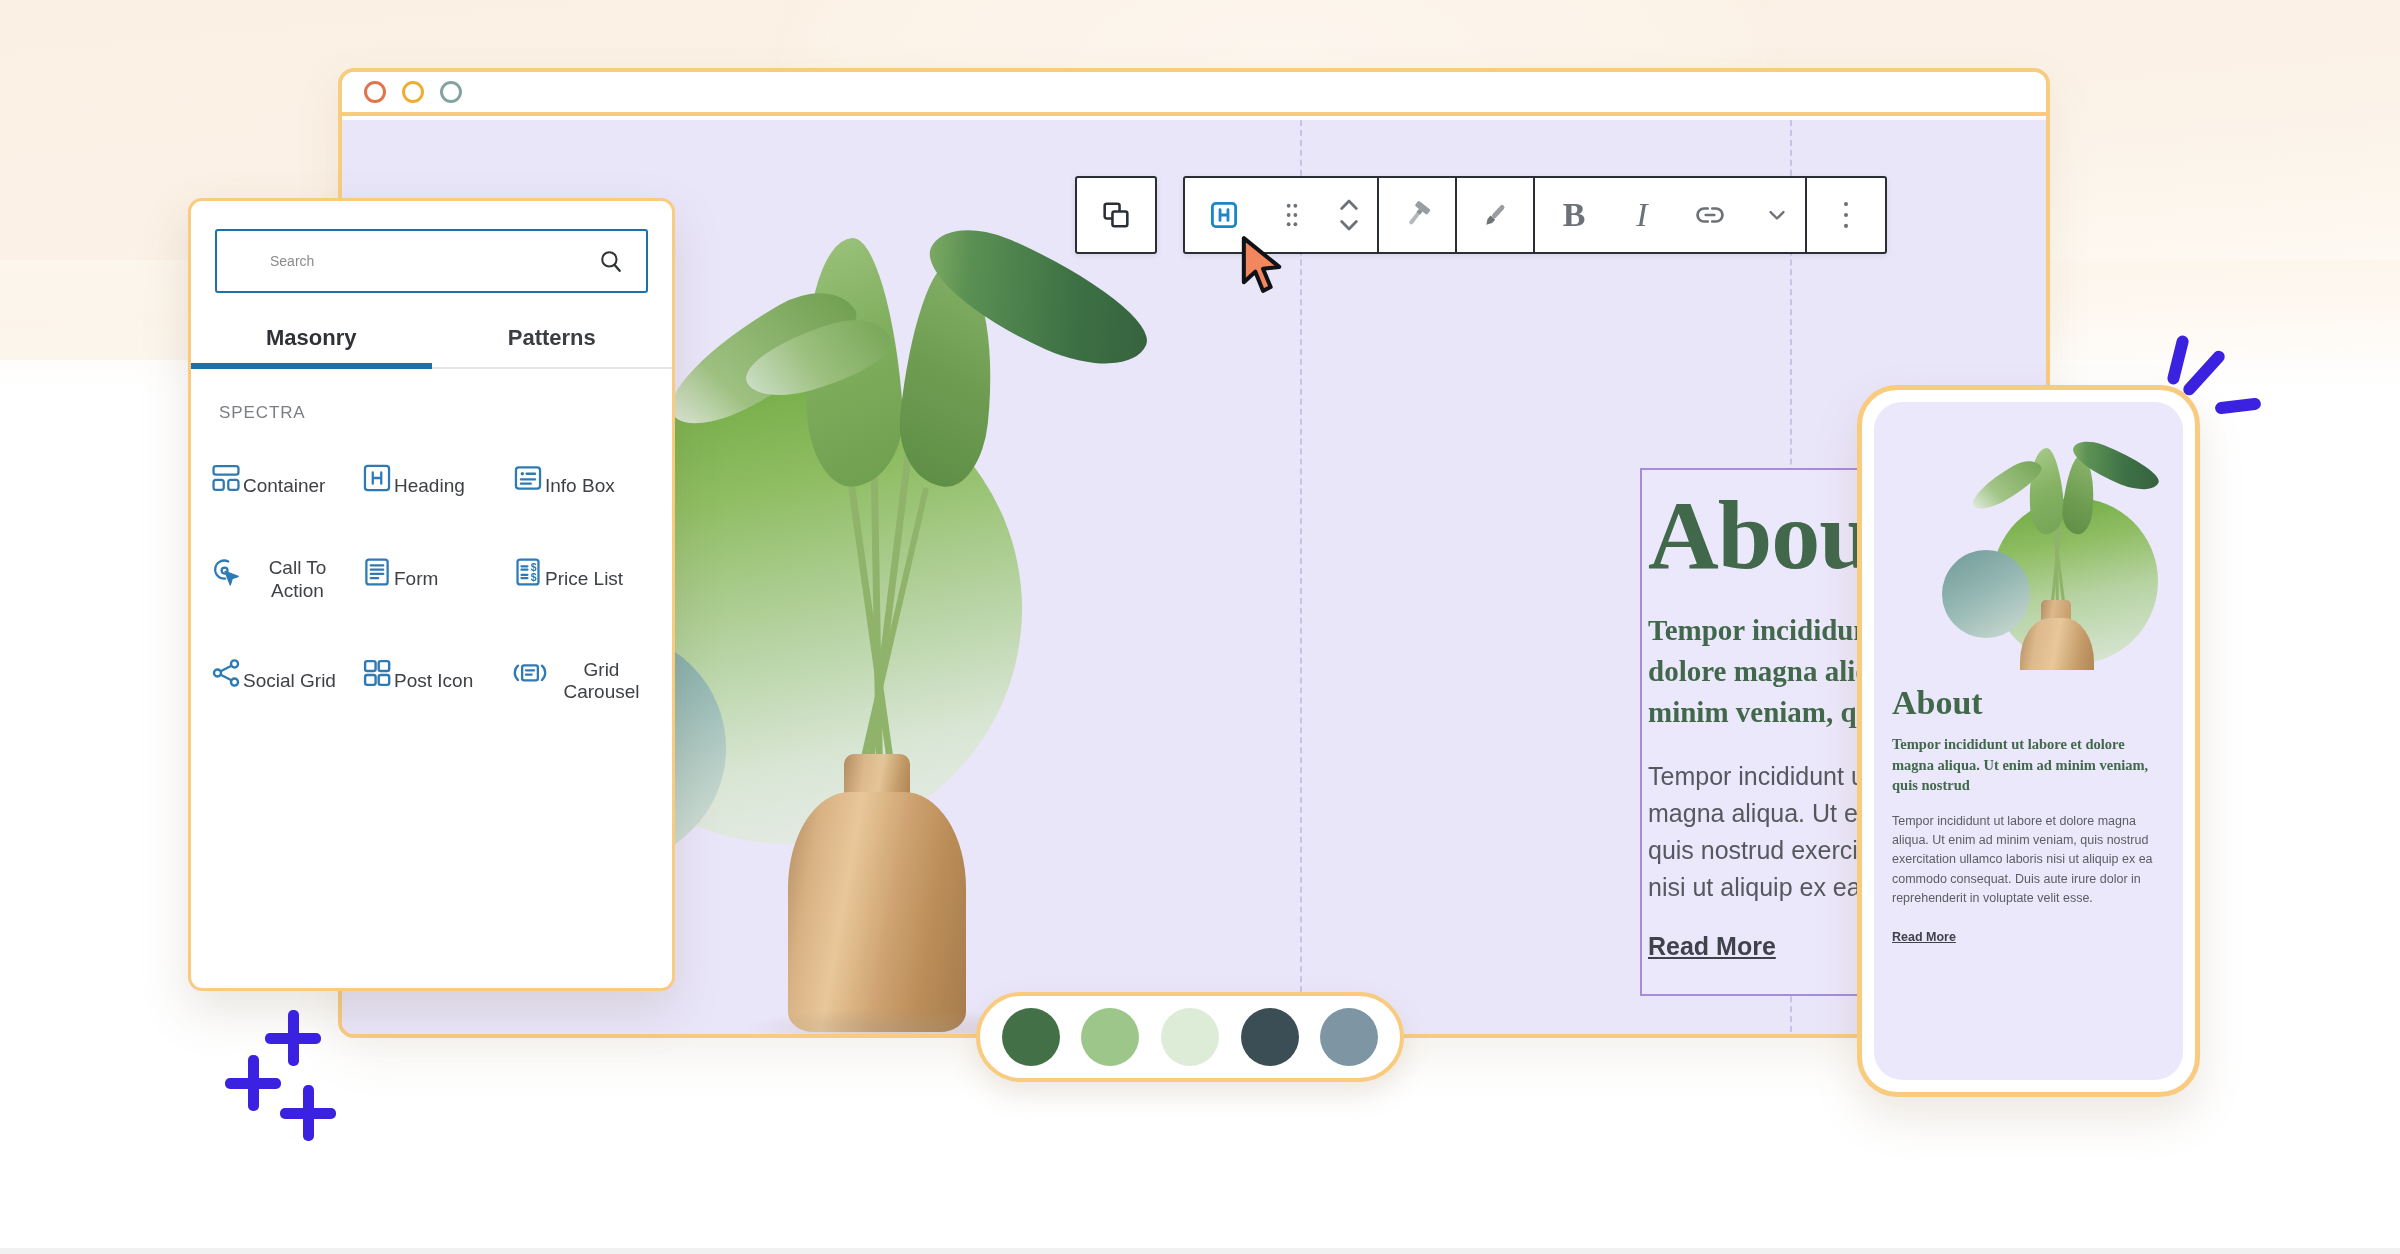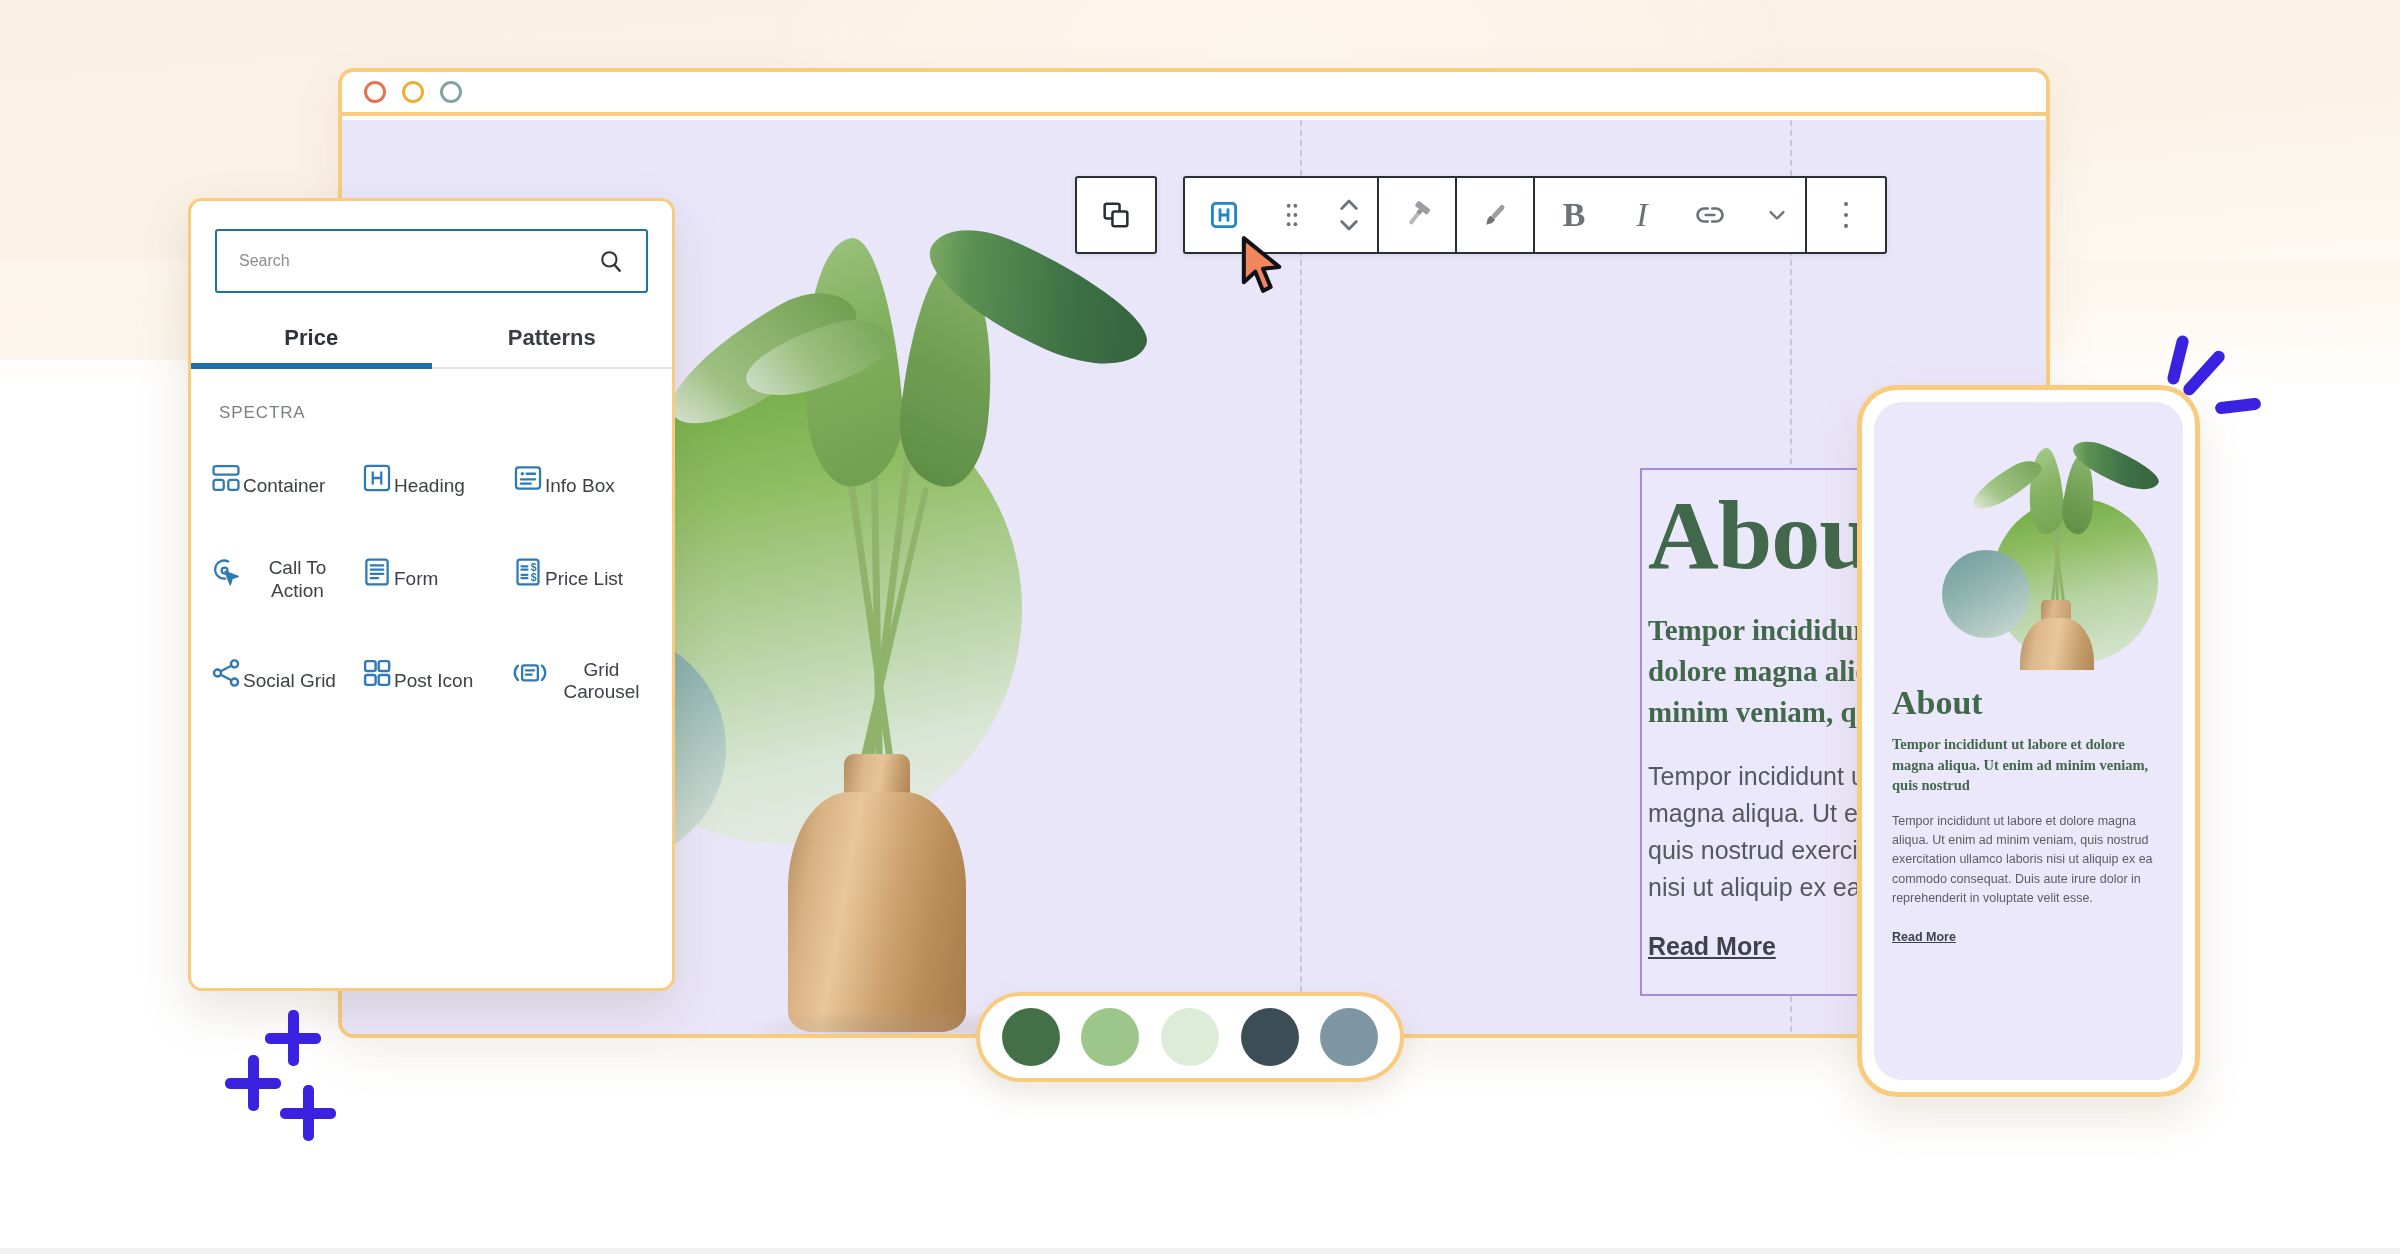--- a/index.html
+++ b/index.html
@@ -84,22 +84,22 @@
     position:absolute; left:188px; top:198px; width:487px; height:793px;
     background:#ffffff; border:3px solid #f8cb7f; border-radius:14px;
     box-shadow:0 20px 48px rgba(120,100,70,.17);
     overflow:hidden;
   }
   #searchBox{
     margin:28px 24px 0 24px; height:64px; border:2.5px solid #1d71a8; border-radius:3px;
     display:flex; align-items:center; padding:0 22px; background:#fff;
   }
   #searchBox input{
-    flex:1; border:0; outline:0; font-size:16px; color:#2b2b2b;
-    font-family:"Liberation Sans", sans-serif; background:transparent;
+    flex:1; border:0; outline:0; font-size:14px; color:#2b2b2b;
+    font-family:"Liberation Sans", sans-serif; background:transparent;margin-left:31px;
   }
   #searchBox input::placeholder{ color:#8b8b8b; }
   .searchIcon{ width:26px; height:26px; flex:none; }
 
   #tabs{ display:flex; margin-top:22px; border-bottom:2px solid #e5e5e5; }
   .tab{
     flex:1; text-align:center; padding:10px 0 16px; font-size:22px; font-weight:700;
     color:#2f3237; cursor:pointer; position:relative;
   }
   .tab.active:after{
@@ -278,21 +278,21 @@
 
   <div id="searchBox">
     <input type="text" placeholder="Search" style="">
     <svg class="searchIcon" viewBox="0 0 24 24" fill="none">
       <circle cx="10.5" cy="10.5" r="6.6" stroke="#2f3237" stroke-width="1.9"></circle>
       <path d="M15.4 15.6 L20 21" stroke="#2f3237" stroke-width="2.2" stroke-linecap="round"></path>
     </svg>
   </div>
 
   <div id="tabs">
-    <div class="tab active">Price</div>
+    <div class="tab active">Masonry</div>
     <div class="tab inactive">Patterns</div>
   </div>
 
   <div id="sectionLabel">SPECTRA</div>
 
   <div id="blockGrid">
 
     <div class="blockItem">
       <div class="bi-ic">
         <svg width="34" height="34" viewBox="0 0 24 24" fill="none" stroke="#2d7ab5" stroke-width="1.6">

